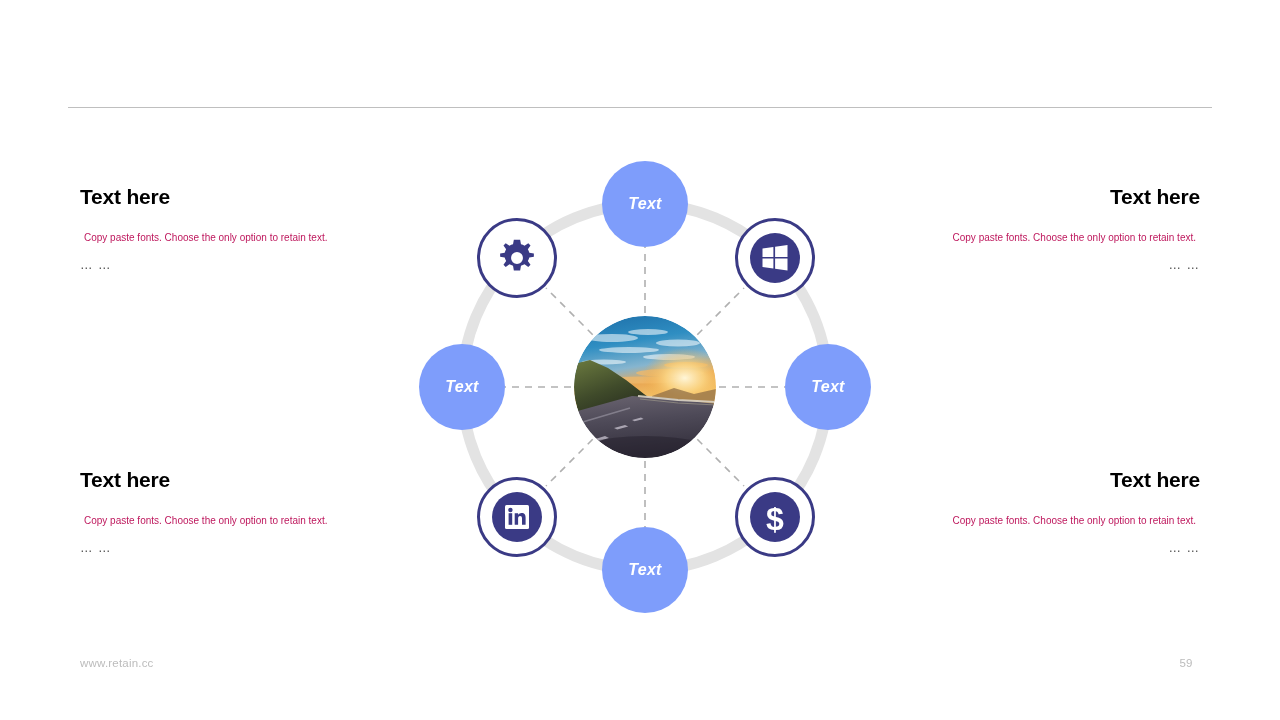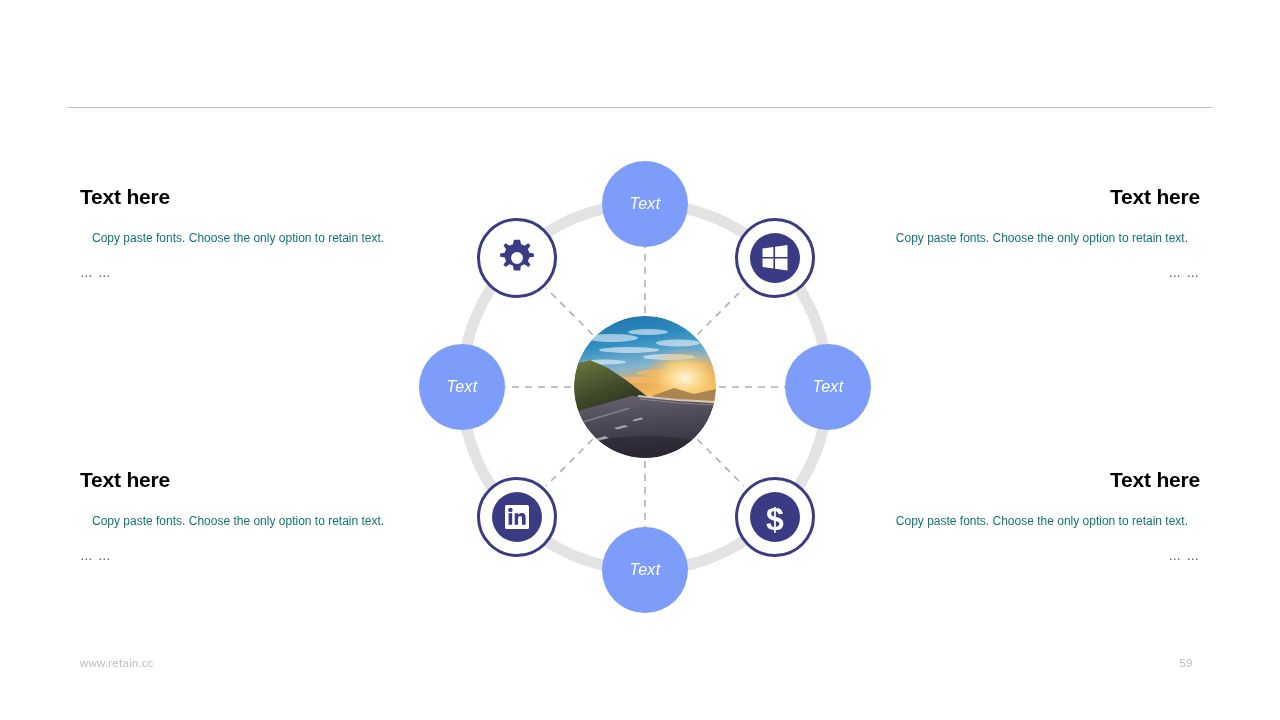--- a/index.html
+++ b/index.html
@@ -49,24 +49,24 @@
 
   .tb-title {
     font-size: 21px;
     font-weight: bold;
     color: #000000;
     line-height: 26px;
     letter-spacing: -0.2px;
     margin: 0 0 16px 0;
   }
   .tb-body {
-    font-size: 12px;
-    color: #0f766e;
+    font-size: 10px;
+    color: #be185d;
     line-height: 24px;
-    margin: 12px;
+    margin: 4px;
     white-space: nowrap;
   }
   .tb-body2 {
     font-size: 12.5px;
     color: #4a4a4a;
     line-height: 22px;
     margin: 0;
     letter-spacing: 1px;
   }
 
@@ -90,21 +90,21 @@
   }
 
   
   .node-text {
     width: 86px;
     height: 86px;
     background: #7e9dfb;
   }
   .node-text .lbl {
     font-size: 16px;
-    font-weight: normal;
+    font-weight: bold;
     font-style: italic;
     color: #ffffff;
     letter-spacing: 0.3px;
     user-select: none;
   }
 
   
   .node-icon {
     width: 80px;
     height: 80px;

